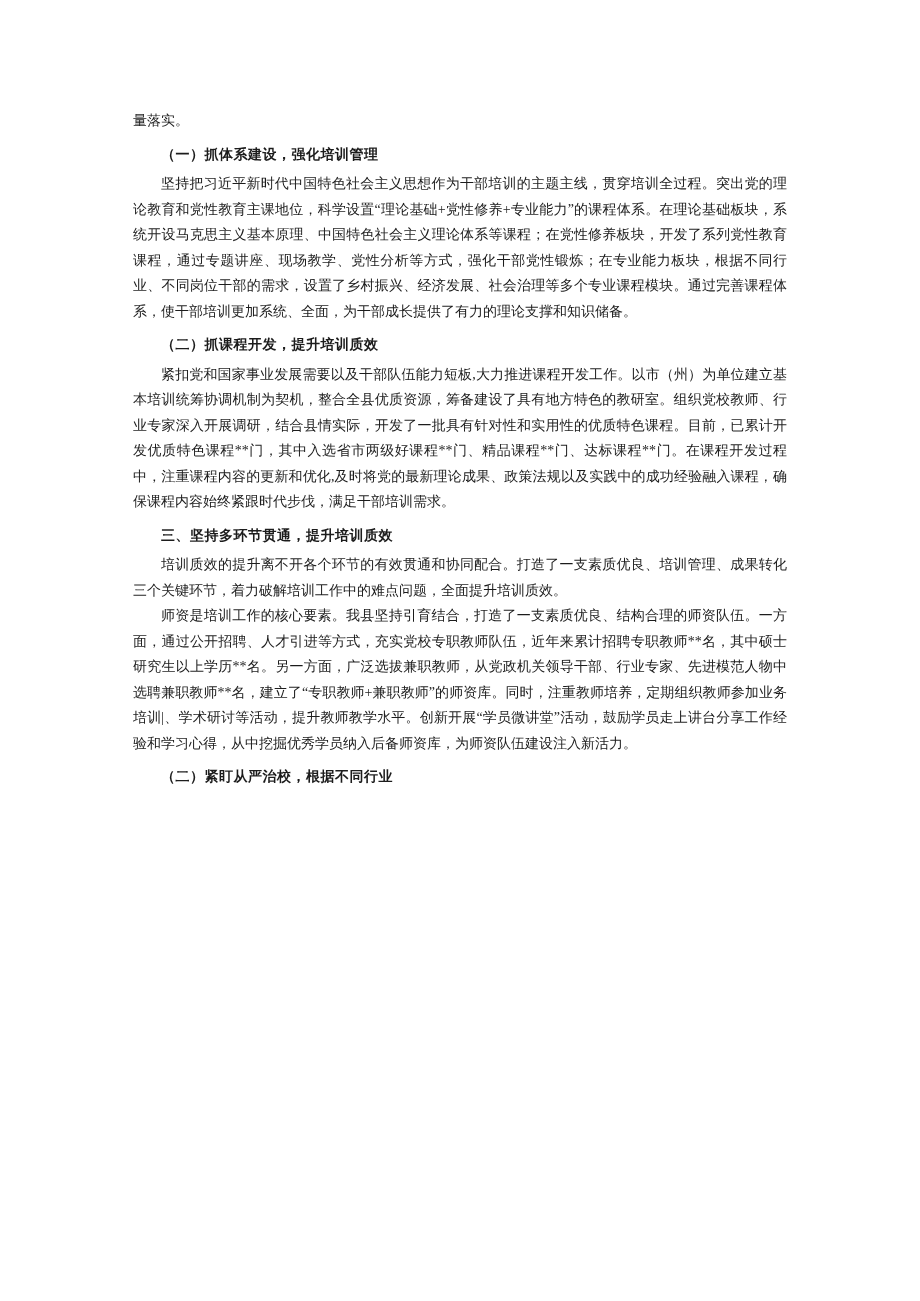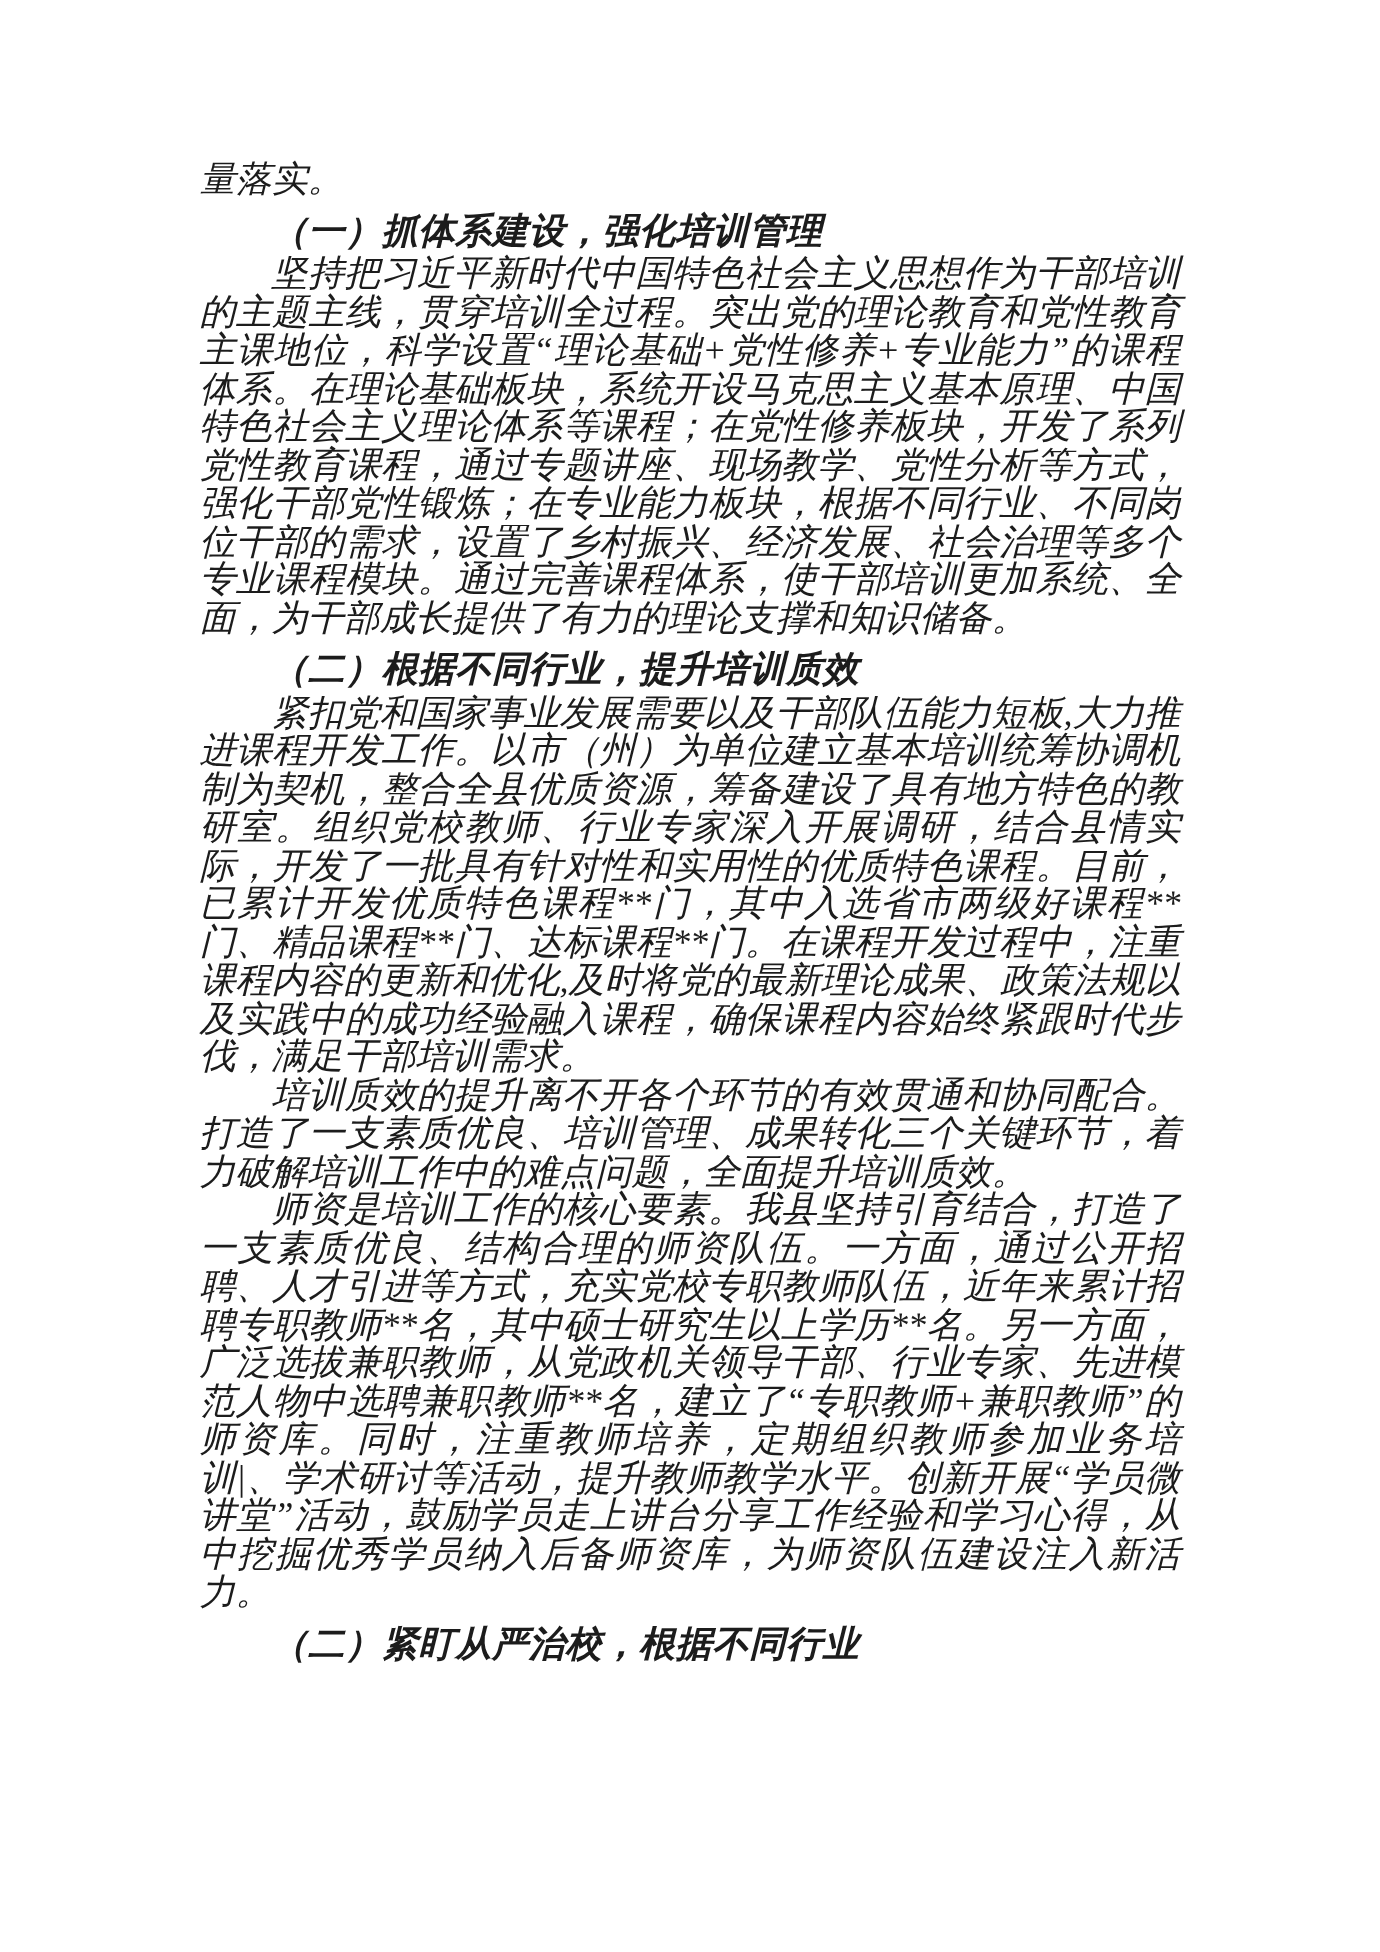--- a/index.html
+++ b/index.html
@@ -12,24 +12,23 @@
     box-sizing: border-box;
     width: 920px;
     height: 1301px;
     background: #ffffff;
     padding: 108px 133px 40px 133px;
     overflow: hidden;
   }
   .doc {
     color: #1c1c1c;
     font-family: "Liberation Serif", "DejaVu Serif", serif;
-    font-size: 24px;
+    font-size: 14px;
     line-height: 25.5px;
     text-align: justify;
-    font-style: italic;
   }
   .doc p {
     margin: 0;
     padding: 0;
   }
   .para {
     text-indent: 2em;
   }
   .para-continuation {
     text-indent: 0;
@@ -43,19 +42,20 @@
   }
 </style>
 </head>
 <body>
 
 <div class="page">
   <div class="doc">
     <p class="para para-continuation">量落实。</p>
     <p class="heading">（一）抓体系建设，强化培训管理</p>
     <p class="para">坚持把习近平新时代中国特色社会主义思想作为干部培训的主题主线，贯穿培训全过程。突出党的理论教育和党性教育主课地位，科学设置“理论基础+党性修养+专业能力”的课程体系。在理论基础板块，系统开设马克思主义基本原理、中国特色社会主义理论体系等课程；在党性修养板块，开发了系列党性教育课程，通过专题讲座、现场教学、党性分析等方式，强化干部党性锻炼；在专业能力板块，根据不同行业、不同岗位干部的需求，设置了乡村振兴、经济发展、社会治理等多个专业课程模块。通过完善课程体系，使干部培训更加系统、全面，为干部成长提供了有力的理论支撑和知识储备。</p>
-    <p class="heading">（二）根据不同行业，提升培训质效</p>
+    <p class="heading">（二）抓课程开发，提升培训质效</p>
     <p class="para">紧扣党和国家事业发展需要以及干部队伍能力短板,大力推进课程开发工作。以市（州）为单位建立基本培训统筹协调机制为契机，整合全县优质资源，筹备建设了具有地方特色的教研室。组织党校教师、行业专家深入开展调研，结合县情实际，开发了一批具有针对性和实用性的优质特色课程。目前，已累计开发优质特色课程**门，其中入选省市两级好课程**门、精品课程**门、达标课程**门。在课程开发过程中，注重课程内容的更新和优化,及时将党的最新理论成果、政策法规以及实践中的成功经验融入课程，确保课程内容始终紧跟时代步伐，满足干部培训需求。</p>
+    <p class="heading">三、坚持多环节贯通，提升培训质效</p>
     <p class="para">培训质效的提升离不开各个环节的有效贯通和协同配合。打造了一支素质优良、培训管理、成果转化三个关键环节，着力破解培训工作中的难点问题，全面提升培训质效。</p>
     <p class="para">师资是培训工作的核心要素。我县坚持引育结合，打造了一支素质优良、结构合理的师资队伍。一方面，通过公开招聘、人才引进等方式，充实党校专职教师队伍，近年来累计招聘专职教师**名，其中硕士研究生以上学历**名。另一方面，广泛选拔兼职教师，从党政机关领导干部、行业专家、先进模范人物中选聘兼职教师**名，建立了“专职教师+兼职教师”的师资库。同时，注重教师培养，定期组织教师参加业务培训|、学术研讨等活动，提升教师教学水平。创新开展“学员微讲堂”活动，鼓励学员走上讲台分享工作经验和学习心得，从中挖掘优秀学员纳入后备师资库，为师资队伍建设注入新活力。</p>
     <p class="heading">（二）紧盯从严治校，根据不同行业</p>
   </div>
 </div>
 
 </body></html>

